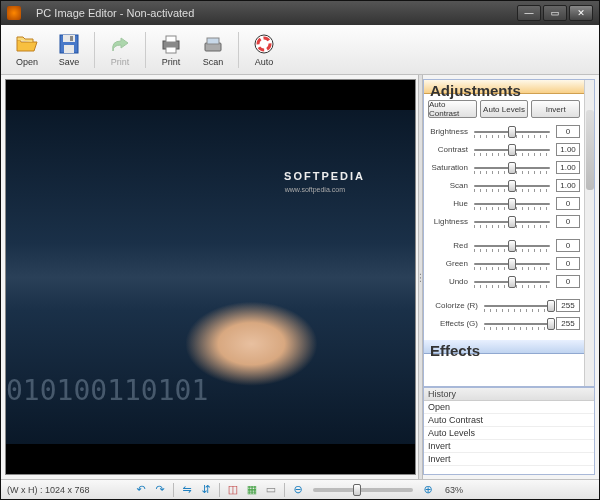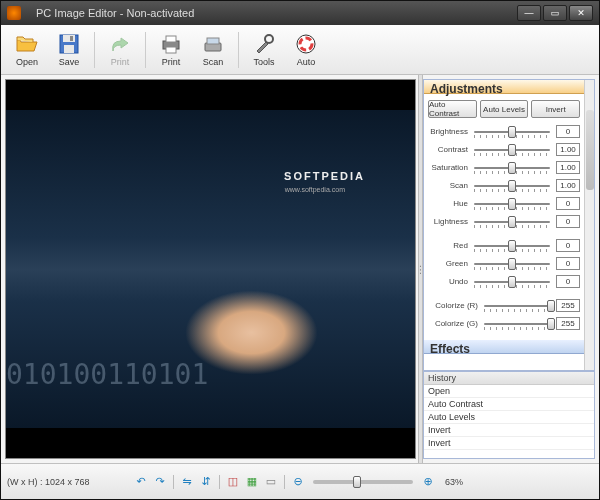--- a/index.html
+++ b/index.html
@@ -22,36 +22,36 @@
 .canvas-img { position: absolute; top: 30px; left: 0; right: 0; bottom: 30px; background: radial-gradient(ellipse 220px 140px at 60% 70%, #e8c0a0 0%, #d8a880 15%, transparent 30%), linear-gradient(180deg,#0a1828 0%,#1a3048 40%,#2a4058 50%,#1a3048 60%,#0a1828 100%); }
 .canvas-txt { position: absolute; top: 90px; right: 50px; color: #eee; font-size: 11px; letter-spacing: 2px; font-weight: bold; }
 .canvas-txt2 { position: absolute; top: 106px; right: 70px; color: #aaa; font-size: 7px; }
 .canvas-digits { position: absolute; bottom: 40px; left: 0; right: 0; height: 60px; color: rgba(200,220,240,0.3); font-size: 28px; font-family: monospace; overflow: hidden; }
 .splitter { width: 5px; background: #e0e0e0; border-left: 1px solid #bbb; border-right: 1px solid #bbb; cursor: col-resize; display: flex; align-items: center; justify-content: center; }
 .splitter::before { content: "⋮"; color: #888; font-size: 10px; }
 .rightpanel { width: 172px; display: flex; flex-direction: column; background: #f4f4f4; margin: 4px 4px 4px 0; }
 .acc { border: 1px solid #a8b8d8; background: #fff; flex: 1; overflow-y: auto; overflow-x: hidden; position: relative; }
 .acc-scroll { position: absolute; right: 0; top: 0; bottom: 0; width: 10px; background: #eee; border-left: 1px solid #ccc; }
 .acc-scroll-thumb { width: 8px; height: 80px; margin: 30px 1px; background: linear-gradient(#ddd,#bbb); border-radius: 3px; }
-.acc-head { height: 14px; background: linear-gradient(#fff8e8,#f8d088); border-bottom: 1px solid #d0a050; font-size: 12px; font-weight: bold; color: #333; padding: 2px 6px; cursor: pointer; }
+.acc-head { height: 14px; background: linear-gradient(#fff8e8,#f8d088); border-bottom: 1px solid #d0a050; font-size: 15px; font-weight: bold; color: #333; padding: 2px 6px; cursor: pointer; }
 .acc-head.collapsed { background: linear-gradient(#e8f0ff,#c0d4f0); border-bottom: 1px solid #90a8d0; }
 .acc-body { padding: 6px 14px 6px 4px; font-size: 9px; color: #333; }
 .btn-row { display: flex; gap: 3px; margin-bottom: 6px; }
 .sbtn { flex: 1; height: 18px; background: linear-gradient(#fdfdfd,#e0e0e0); border: 1px solid #888; border-radius: 2px; font-size: 8px; cursor: pointer; display: flex; align-items: center; justify-content: center; }
 .slider-row { display: flex; align-items: center; gap: 4px; margin-bottom: 3px; height: 15px; }
 .slider-label { width: 40px; text-align: right; font-size: 8px; color: #444; }
 .slider-track { flex: 1; height: 12px; position: relative; display: flex; align-items: center; }
 .slider-track::before { content: ""; position: absolute; left: 2px; right: 2px; top: 5px; height: 2px; background: #888; border-radius: 1px; }
 .slider-ticks { position: absolute; left: 2px; right: 2px; bottom: 0; height: 3px; background: repeating-linear-gradient(90deg,#999 0,#999 1px,transparent 1px,transparent 6px); }
 .slider-thumb { position: absolute; width: 8px; height: 12px; background: linear-gradient(#fff,#ccc); border: 1px solid #666; border-radius: 2px; top: 0; transform: translateX(-50%); }
 .slider-val { width: 24px; height: 13px; border: 1px solid #888; background: #fff; font-size: 8px; text-align: center; line-height: 12px; }
 .history { height: 88px; border: 1px solid #a8b8d8; background: #fff; overflow-y: auto; font-size: 9px; }
 .history-head { background: linear-gradient(#f0f0f0,#e0e0e0); border-bottom: 1px solid #ccc; padding: 1px 4px; font-size: 9px; color: #444; }
 .history-item { padding: 1px 4px; border-bottom: 1px solid #eee; color: #333; cursor: pointer; }
-.statusbar { height: 36px; background: linear-gradient(#f8f8f8,#e4e4e4); border-top: 1px solid #c0c0c0; display: flex; align-items: center; padding: 0 6px; font-size: 9px; color: #444; gap: 6px; }
+.statusbar { height: 20px; background: linear-gradient(#f8f8f8,#e4e4e4); border-top: 1px solid #c0c0c0; display: flex; align-items: center; padding: 0 6px; font-size: 9px; color: #444; gap: 6px; }
 .status-left { width: 120px; }
 .status-tools { display: flex; gap: 3px; align-items: center; }
 .sticon { width: 16px; height: 16px; display: flex; align-items: center; justify-content: center; cursor: pointer; font-size: 11px; }
 .stsep { width: 1px; height: 14px; background: #bbb; margin: 0 2px; }
 .zoom-slider { width: 100px; height: 4px; background: #bbb; border-radius: 2px; position: relative; margin: 0 4px; }
 .zoom-thumb { position: absolute; width: 8px; height: 12px; background: linear-gradient(#fff,#ccc); border: 1px solid #666; border-radius: 2px; top: -4px; left: 40%; }
 </style>
 </head>
 <body>
 
@@ -111,29 +111,20 @@
     <div class="tbtn">
       <div class="ticon">
           <svg width="20" height="18" viewBox="0 0 20 18">
             <rect x="2" y="8" width="16" height="8" rx="1" fill="#aaa" stroke="#666"></rect>
             <rect x="4" y="3" width="12" height="6" fill="#c8d8e8" stroke="#888"></rect>
           </svg>
         </div>
       <span>Scan</span>
     </div>
     <div class="tsep"></div>
-    <div class="tbtn">
-      <div class="ticon">
-          <svg width="20" height="20" viewBox="0 0 20 20">
-            <path d="M3 17 L12 8 L14 10 L5 19 Z" fill="#888" stroke="#555"></path>
-            <circle cx="15" cy="5" r="4" fill="none" stroke="#555" stroke-width="2"></circle>
-          </svg>
-        </div>
-      <span>Tools</span>
-    </div>
     <div class="tbtn">
       <div class="ticon">
           <svg width="20" height="20" viewBox="0 0 20 20">
             <circle cx="10" cy="10" r="9" fill="#fff" stroke="#333"></circle>
             <circle cx="10" cy="10" r="6" fill="none" stroke="#e04040" stroke-width="3" stroke-dasharray="6 3"></circle>
           </svg>
         </div>
       <span>Auto</span>
     </div>
   </div>
@@ -240,21 +231,21 @@
           <div id="sliders-colorize">
               <div class="slider-row">
                 <div class="slider-label" style="width:50px">Colorize (R)</div>
                 <div class="slider-track">
                   <div class="slider-ticks"></div>
                   <div class="slider-thumb" style="left:98%"></div>
                 </div>
                 <div class="slider-val">255</div>
               </div>
               <div class="slider-row">
-                <div class="slider-label" style="width:50px">Colorize (G)</div>
+                <div class="slider-label" style="width:50px">Effects (G)</div>
                 <div class="slider-track">
                   <div class="slider-ticks"></div>
                   <div class="slider-thumb" style="left:98%"></div>
                 </div>
                 <div class="slider-val">255</div>
               </div>
             </div>
         </div>
         <div class="acc-head collapsed">Effects</div>
 

